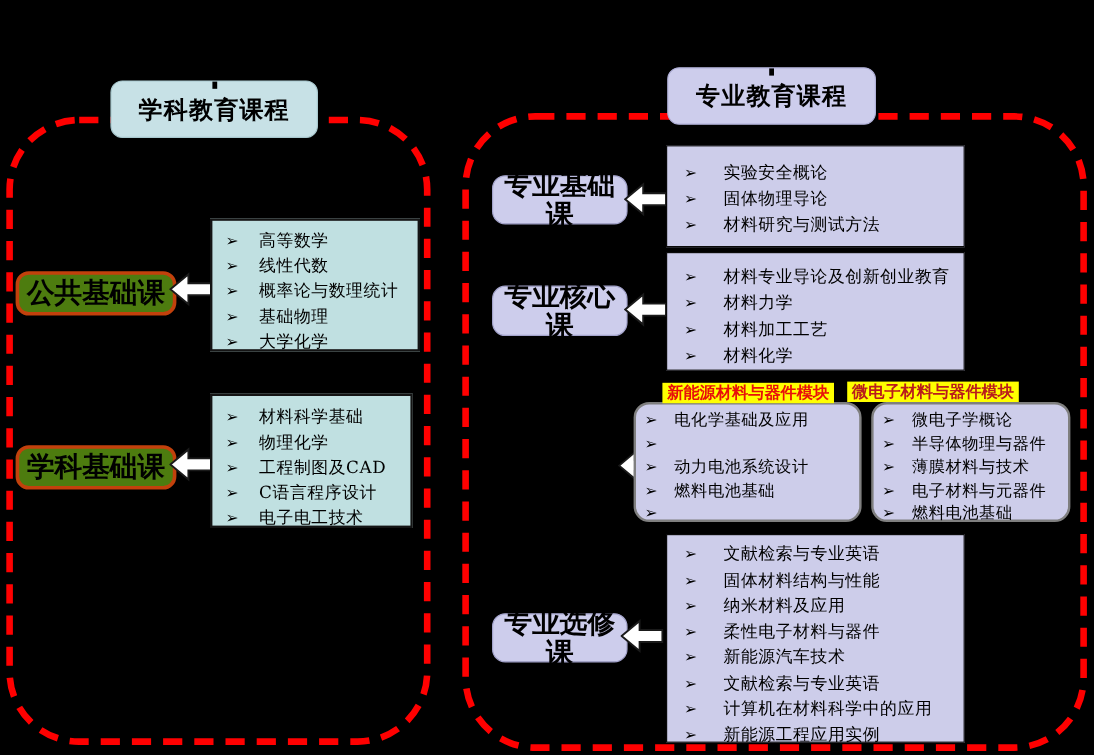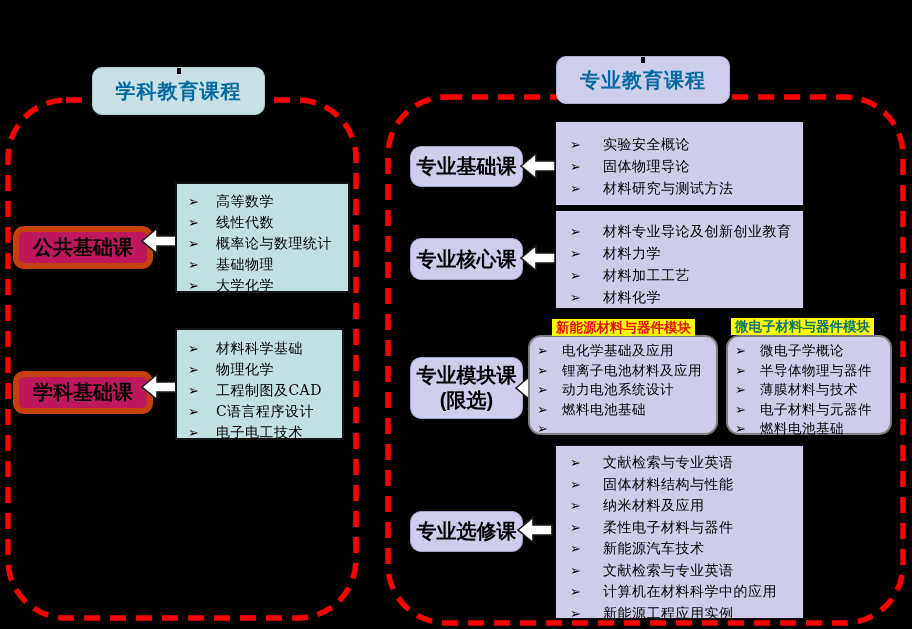--- a/index.html
+++ b/index.html
@@ -5,32 +5,32 @@
   html,body{margin:0;padding:0;background:#000;}
   .canvas{
     position:relative;width:912px;height:629px;background:#000000;
     font-family:"Liberation Sans",sans-serif;overflow:hidden;
   }
   .dash-layer{position:absolute;left:0;top:0;width:912px;height:629px;z-index:0;}
 
   
   .hdr{
     position:absolute;z-index:3;display:flex;align-items:center;justify-content:center;
-    border-radius:10px;font-weight:bold;font-size:20px;color:#0369a1;letter-spacing:1px;
+    border-radius:10px;font-weight:bold;font-size:20px;color:#000000;letter-spacing:1px;
   }
   .hdr-left{left:92px;top:67px;width:171px;height:46px;background:#c7e1e6;border:1px solid #a8c8ce;}
   .hdr-right{left:556px;top:56px;width:172px;height:46px;background:#cdcdec;border:1px solid #b0b0d8;}
   .notch{position:absolute;top:0;left:calc(50% - 2px);width:4px;height:6px;background:#000;}
 
   
   .cat{
     position:absolute;z-index:2;display:flex;flex-direction:column;align-items:center;justify-content:center;
-    font-weight:bold;font-size:20px;color:#000;border-radius:11px;text-align:center;line-height:25px;
-  }
-  .cat-teal{background:#be185d;border:6px solid #c2410c;}
+    font-weight:bold;font-size:23px;color:#000;border-radius:11px;text-align:center;line-height:25px;
+  }
+  .cat-teal{background:#4d7c0f;border:3px solid #c2410c;}
   .cat-lav{background:#cdcdec;border:1px solid #a4a4cc;}
 
   
   .list{
     position:absolute;z-index:2;box-sizing:border-box;
     font-family:"DejaVu Serif","Liberation Serif",serif;color:#000;
   }
   .list-teal{background:#c0e0e1;border:2px solid #141414;}
   .list-lav{background:#cdcdea;border:1px solid #0a0a0a;}
   .li{display:flex;align-items:baseline;white-space:nowrap;}
@@ -53,21 +53,21 @@
   .module{
     position:absolute;z-index:2;box-sizing:border-box;border-radius:13px;
     background:#cdcdea;border:2px solid #7f7f7f;
     font-family:"DejaVu Serif","Liberation Serif",serif;color:#000;
   }
   .mod-title{
     position:absolute;z-index:4;background:#ffff00;font-weight:bold;font-size:13.5px;
     padding:1px 4px;white-space:nowrap;font-family:"Liberation Sans",sans-serif;line-height:15px;
   }
   .mod-title-1{left:552px;top:319px;color:#e8100a;}
-  .mod-title-2{left:731px;top:318px;color:#0f766e;}
+  .mod-title-2{left:706px;top:318px;color:#b91c1c;}
 
   .arrow{position:absolute;z-index:2;}
 </style>
 </head>
 <body>
 
 <div class="canvas">
 
   <svg class="dash-layer" width="912" height="629" viewBox="0 0 912 629">
     <rect x="8" y="100" width="348" height="518" rx="58" ry="58" fill="none" stroke="#ff0000" stroke-width="5.5" stroke-dasharray="16 10"></rect>
@@ -181,37 +181,32 @@
       <div class="li">
         <span class="bullet">➢</span>
         <span class="txt">材料加工工艺</span>
       </div>
       <div class="li">
         <span class="bullet">➢</span>
         <span class="txt">材料化学</span>
       </div>
     </div>
 
-  <div class="cat cat-lav" style="left:410px;top:357px;width:111px;height:60px;">
-    <span>专业模块课</span>
-    <span>(限选)</span>
-  </div>
   <svg class="arrow" style="left:515px;top:374px;" width="20" height="28" viewBox="0 0 20 28">
     <path d="M1 14 L14 3 L14 9.5 L19 9.5 L19 18.5 L14 18.5 L14 25 Z" fill="#ffffff" stroke="#1a1a1a" stroke-width="1.5"></path>
   </svg>
 
   <span class="mod-title mod-title-1">新能源材料与器件模块</span>
   <div class="module rows20 pad-m" style="left:528px;top:335px;width:190px;height:100px;">
       <div class="li">
         <span class="bullet">➢</span>
         <span class="txt">电化学基础及应用</span>
       </div>
       <div class="li">
         <span class="bullet">➢</span>
-        <span class="txt">锂离子电池材料及应用</span>
       </div>
       <div class="li">
         <span class="bullet">➢</span>
         <span class="txt">动力电池系统设计</span>
       </div>
       <div class="li">
         <span class="bullet">➢</span>
         <span class="txt">燃料电池基础</span>
       </div>
       <div class="li">

